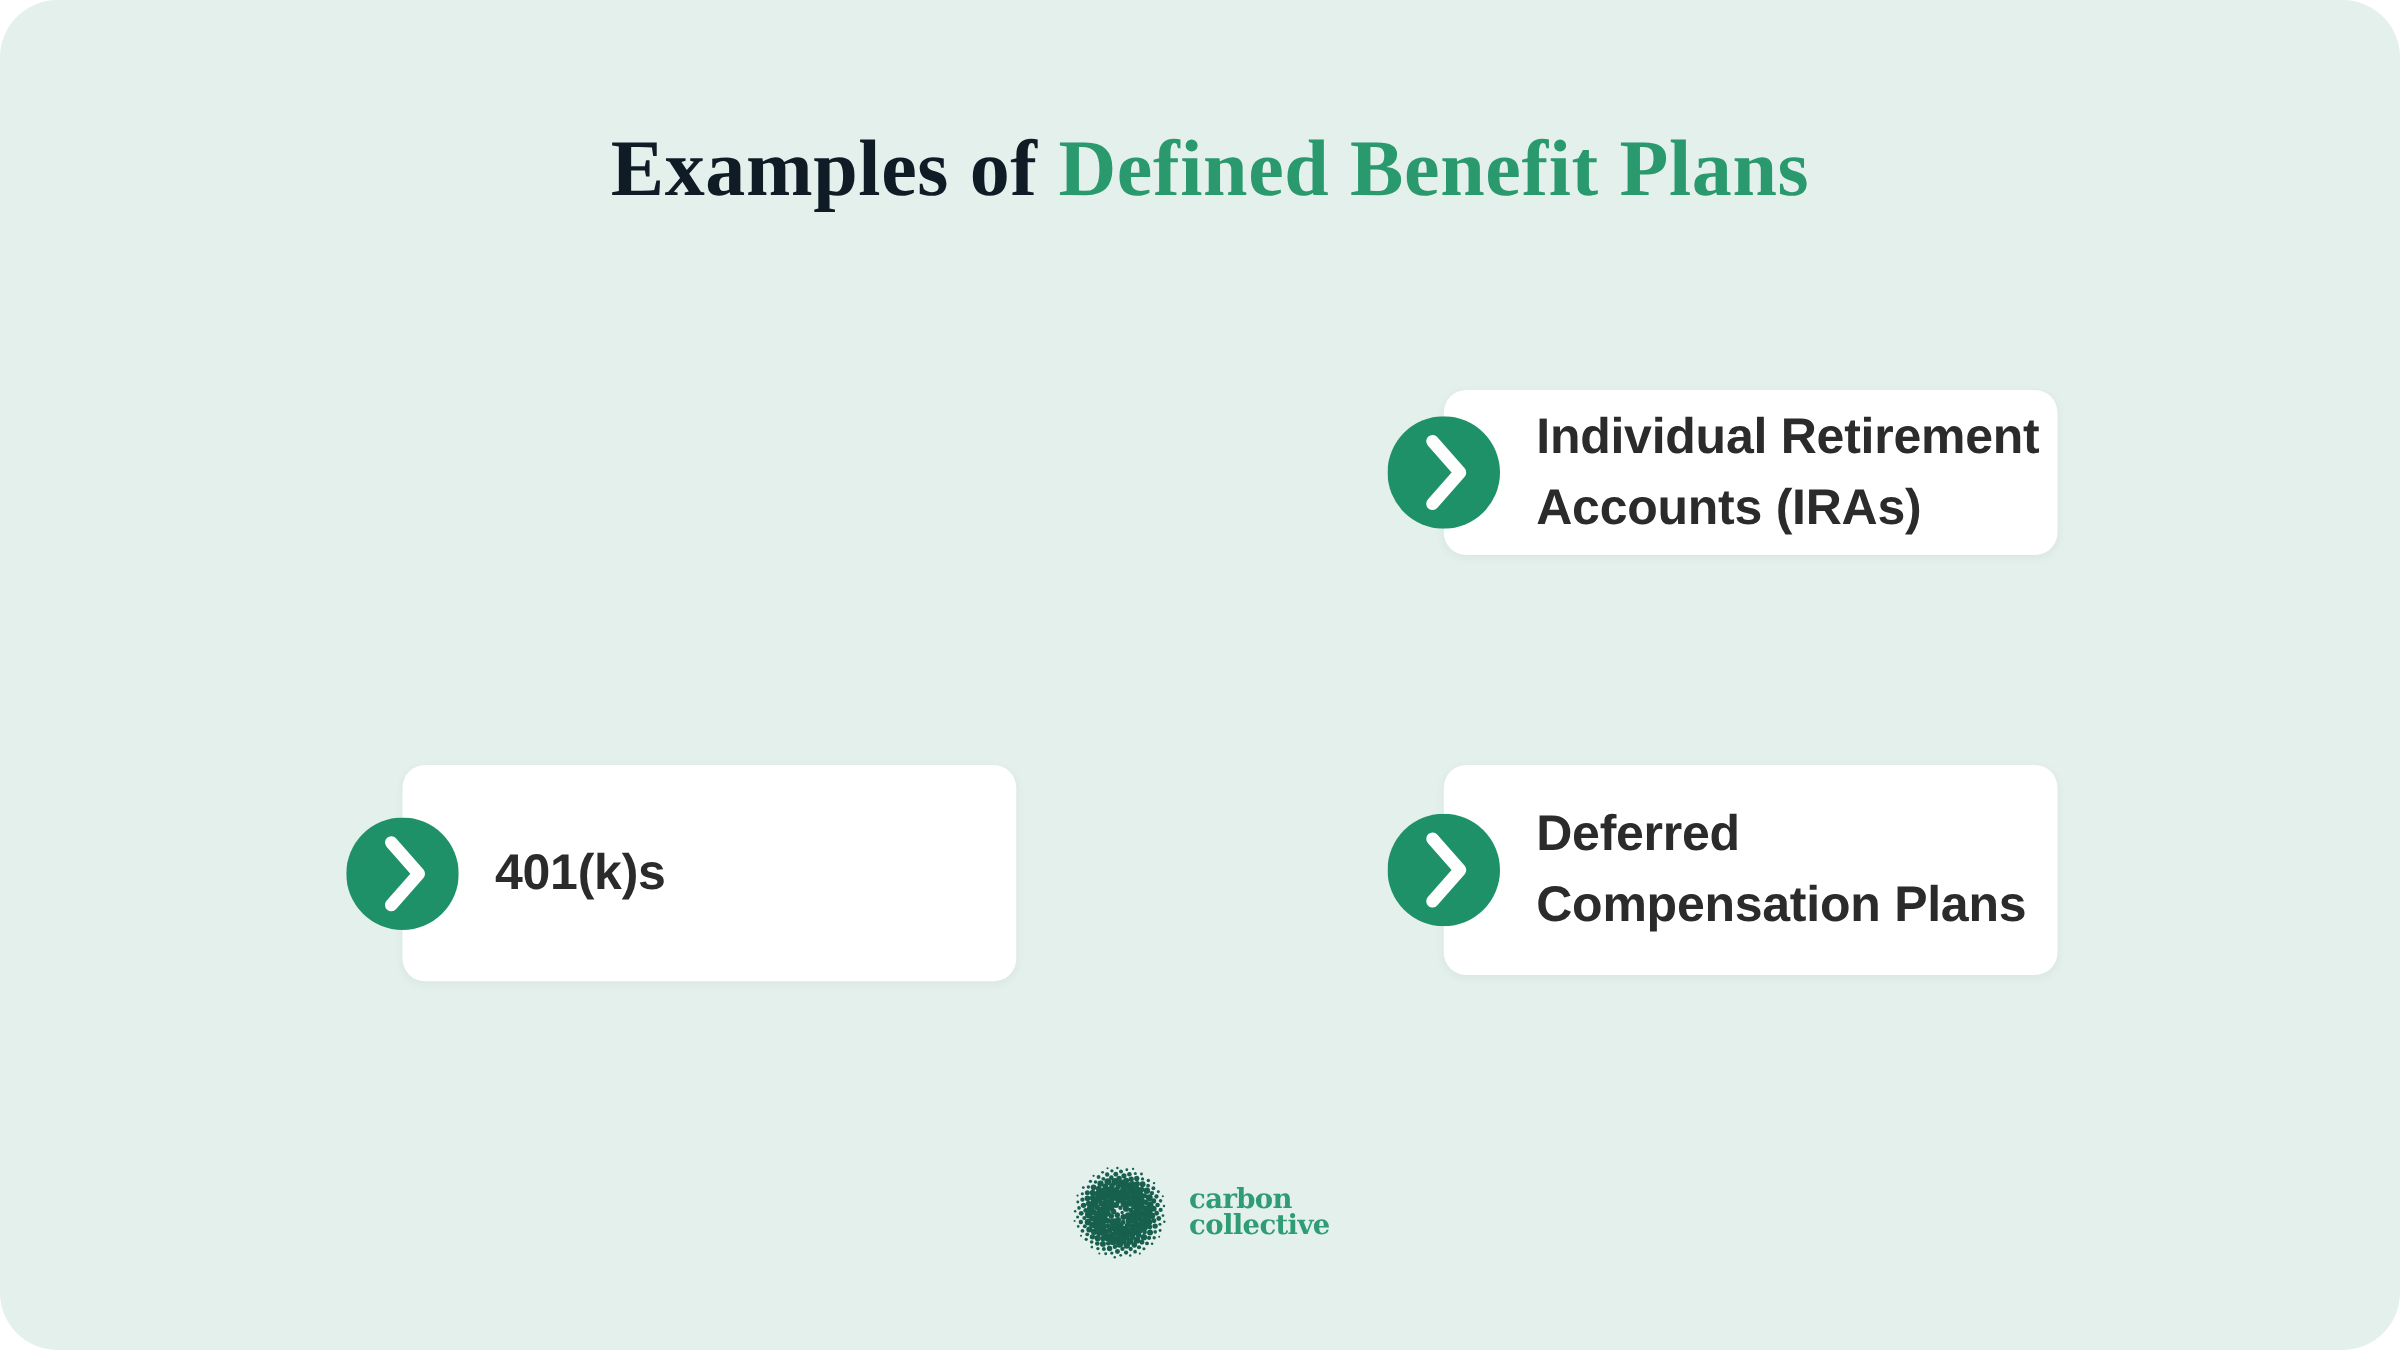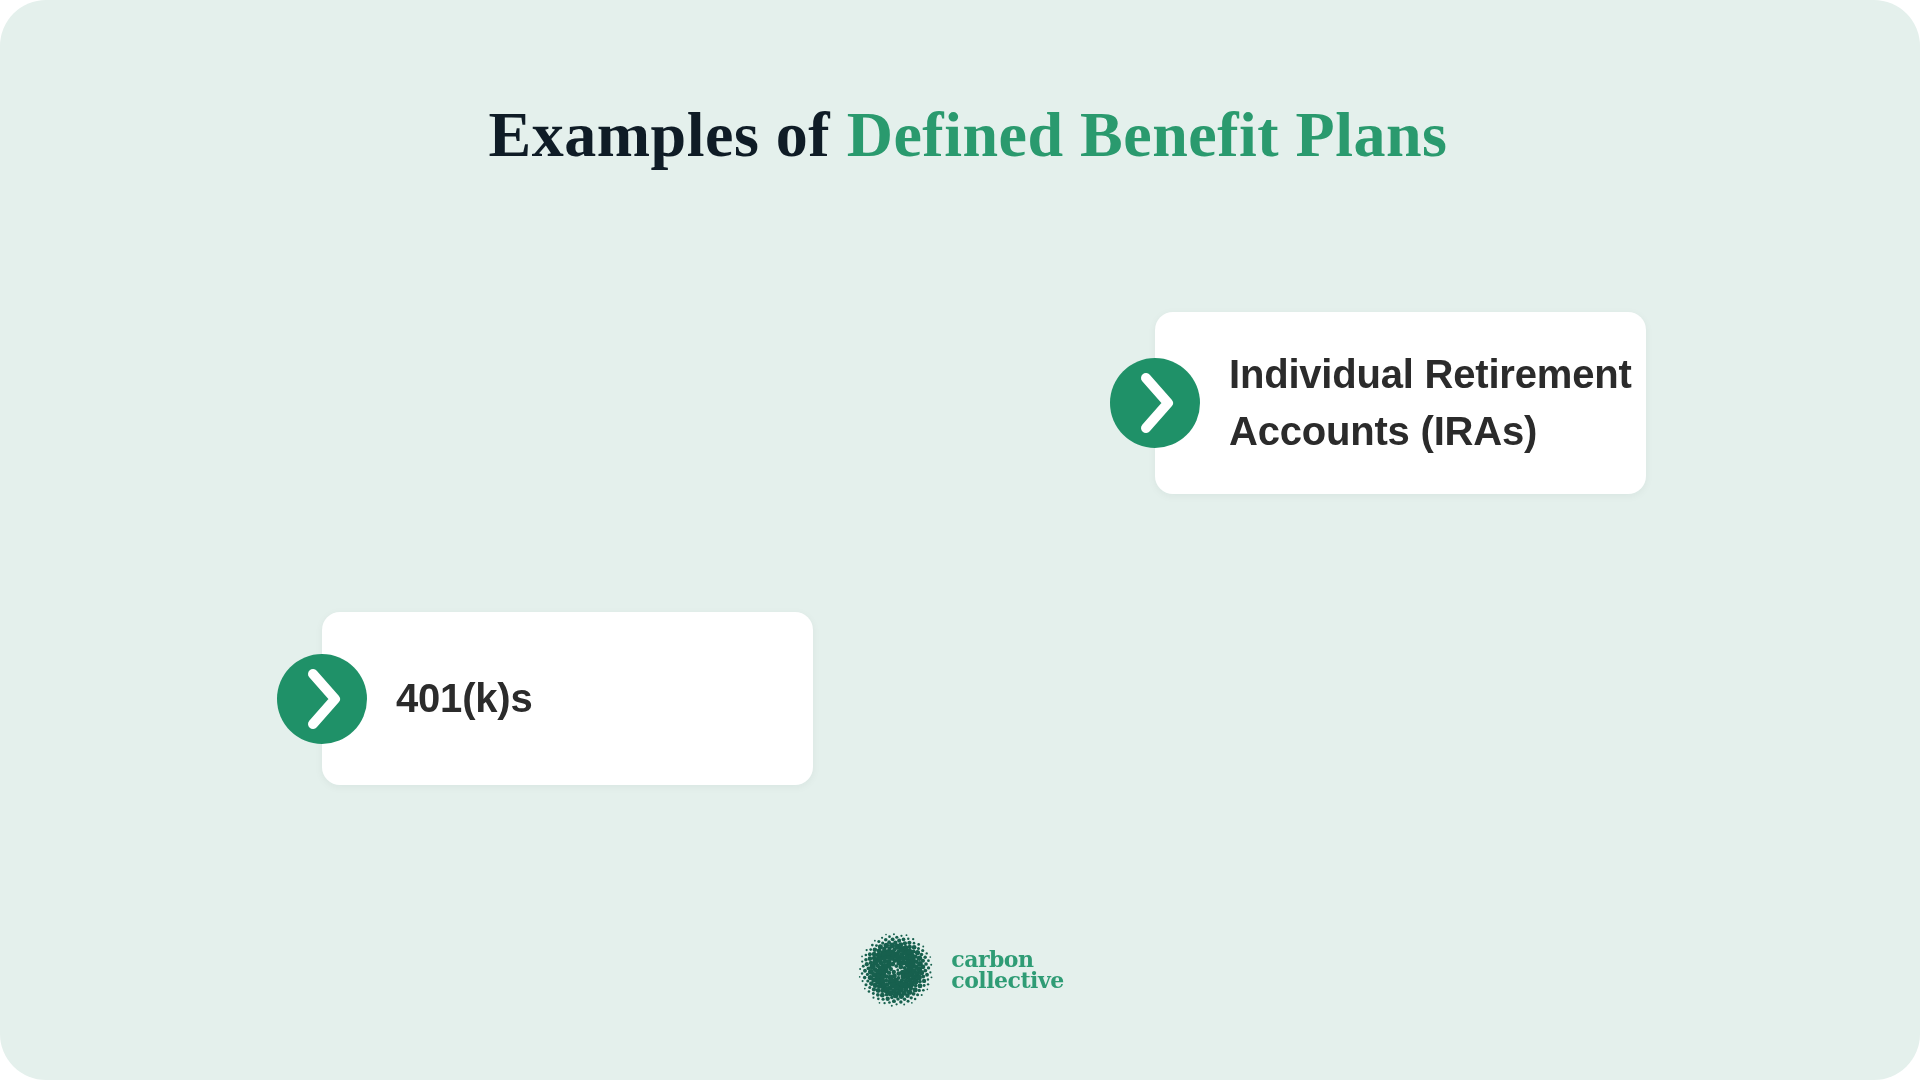--- a/index.html
+++ b/index.html
@@ -36,21 +36,21 @@
   .title .t-dark   { color: var(--title-dark, #0f1c26); margin-right: 0.26em; }
   .title .t-green  { color: var(--title-green, #2a9a6e); }
 
   .card {
     position: absolute;
     background: var(--card, #ffffff);
     border-radius: 18px;
     box-shadow: 0 2px 8px rgba(20, 45, 38, 0.05);
   }
   .card-1 { left: 322px;  top: 312px; width: 491px; height: 155px; }
-  .card-2 { left: 1155px; top: 312px; width: 491px; height: 182px; }
+  .card-2 { left: 1155px; top: 312px; width: 491px; height: 132px; }
   .card-3 { left: 322px;  top: 612px; width: 491px; height: 173px; }
   .card-4 { left: 1155px; top: 612px; width: 491px; height: 168px; }
 
   .badge {
     position: absolute;
     left: -45px;
     top: 50%;
     transform: translateY(-50%);
     width: 90px;
     height: 90px;
@@ -114,20 +114,30 @@
   <div class="card card-3">
     <span class="badge">
       <svg viewBox="0 0 90 90" width="90" height="90">
         <circle cx="45" cy="45" r="45" style="fill:var(--accent-green,#1f9168)"></circle>
         <path d="M36 20 L58 45 L36 70" fill="none" stroke="#ffffff" stroke-width="10" stroke-linecap="round" stroke-linejoin="round"></path>
       </svg>
     </span>
     <span class="card-label">401(k)s</span>
   </div>
 
+  <div class="card card-4">
+    <span class="badge">
+      <svg viewBox="0 0 90 90" width="90" height="90">
+        <circle cx="45" cy="45" r="45" style="fill:var(--accent-green,#1f9168)"></circle>
+        <path d="M36 20 L58 45 L36 70" fill="none" stroke="#ffffff" stroke-width="10" stroke-linecap="round" stroke-linejoin="round"></path>
+      </svg>
+    </span>
+    <span class="card-label">Deferred
+Compensation Plans</span>
+  </div>
 
   <div class="logo">
     <svg class="logo-mark" viewBox="0 0 80 80">
         <circle cx="41.73" cy="40.00" r="1.39" style="fill:var(--logo-dot,#17604e)"></circle>
         <circle cx="37.80" cy="42.02" r="2.20" style="fill:var(--logo-dot,#17604e)"></circle>
         <circle cx="40.34" cy="36.16" r="1.79" style="fill:var(--logo-dot,#17604e)"></circle>
         <circle cx="42.78" cy="43.62" r="2.41" style="fill:var(--logo-dot,#17604e)"></circle>
         <circle cx="34.90" cy="39.10" r="2.15" style="fill:var(--logo-dot,#17604e)"></circle>
         <circle cx="44.83" cy="36.93" r="2.46" style="fill:var(--logo-dot,#17604e)"></circle>
         <circle cx="38.39" cy="46.01" r="2.47" style="fill:var(--logo-dot,#17604e)"></circle>

